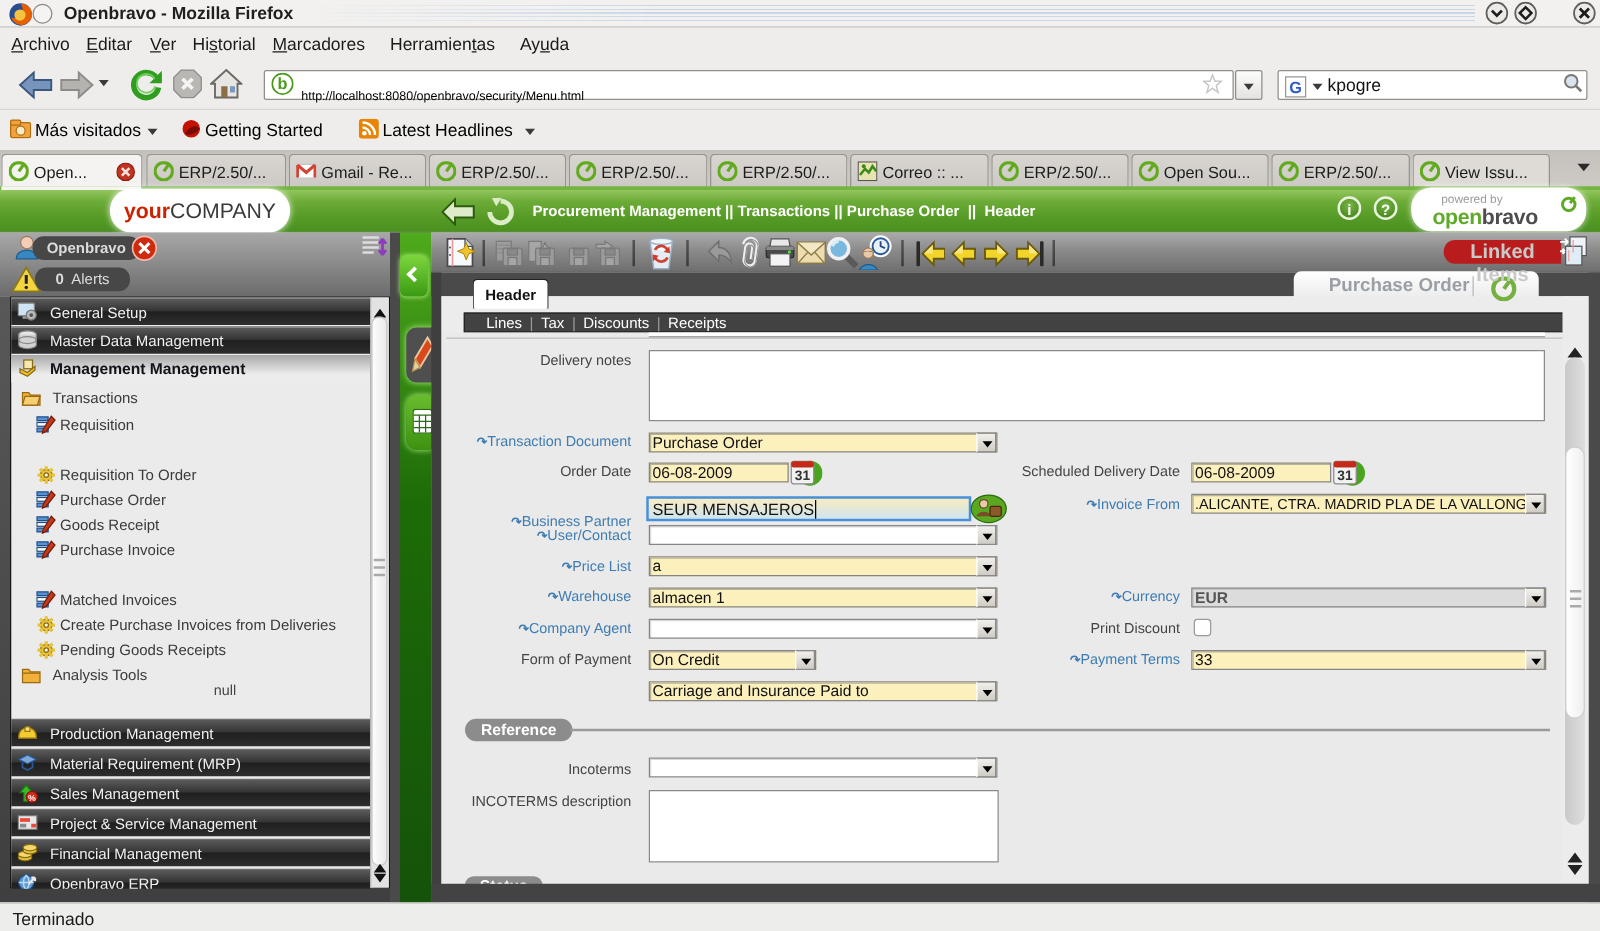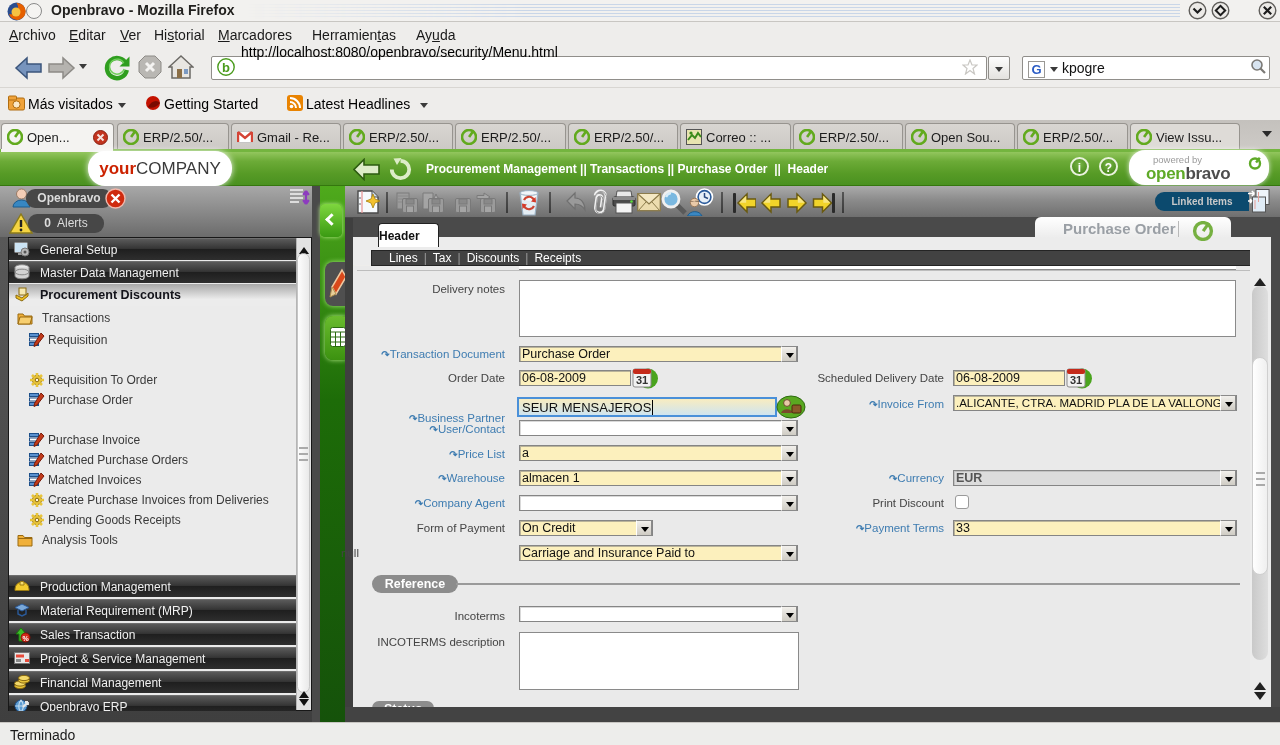--- a/index.html
+++ b/index.html
@@ -56,21 +56,21 @@
   .mtext { position:absolute; }
   
   #menu-sb { left:296px; top:238px; width:15px; height:472px; background:#e2e2e2; border-left:1px solid #b5b5b5; }
   
   #greenstrip { left:312px; top:186px; width:33px; height:536px; background:#4a4a4a; }
   #strip-green { left:320px; top:186px; width:25px; height:536px; background:linear-gradient(#4faa1c,#1d6c08 40%,#15520a); }
   
   #toolbar { left:345px; top:186px; width:935px; height:32px; background:linear-gradient(#ababab,#8b8b8b 45%,#6f6f6f); border-bottom:1px solid #4a4a4a; }
   #tabrow-dark { left:345px; top:218px; width:935px; height:19px; background:#4a4a4a; }
   #tabrow-light { left:353px; top:237px; width:918px; height:28px; background:#ececec; }
-  #hdr-tab { left:378px; top:223px; width:61px; height:24px; background:#fff; border:1px solid #222; border-bottom:none; border-radius:4px 4px 0 0; font-size:12px; font-weight:bold; color:#111; text-align:left; line-height:24px; }
+  #hdr-tab { left:378px; top:223px; width:61px; height:24px; background:#fff; border:1px solid #222; border-bottom:none; border-radius:4px 4px 0 0; font-size:12px; font-weight:bold; color:#111; text-align:center; line-height:24px; }
   #po-tab { left:1035px; top:217px; width:196px; height:21px; background:linear-gradient(#fff,#ececec); border-radius:6px 6px 0 0; }
   #po-title { left:1063px; top:220px; font-size:15px; font-weight:bold; color:#9a9fa5; }
   #linesbar { left:371px; top:250px; width:883px; height:16px; background:#424242; border:1px solid #242424; color:#fff; font-size:12px; line-height:14px; }
   #form { left:353px; top:266px; width:897px; height:441px; background:#eaeaea; }
   #leftborder { left:345px; top:218px; width:8px; height:504px; background:#3f3f3f; }
   #rightsb { left:1250px; top:237px; width:21px; height:470px; background:#ececec; }
   #rightborder { left:1271px; top:218px; width:9px; height:504px; background:#4a4a4a; }
   #bottombar { left:345px; top:707px; width:935px; height:15px; background:#434343; }
   
   .flabel { position:absolute; font-size:11.5px; color:#444; }
@@ -144,21 +144,21 @@
 <svg class="abs" style="left:168px;top:54px" width="26" height="26">
     <path d="M13 2 L25 13 L22 13 L22 24 L4 24 L4 13 L1 13 Z" fill="#e8e6e2" stroke="#6b6965" stroke-width="1.5"></path>
     <rect x="9" y="15" width="5" height="9" fill="#8b6f47"></rect>
     <rect x="16" y="15" width="4" height="5" fill="#7a99c2"></rect>
   </svg>
 <div id="urlbar" class="abs"></div>
 <svg class="abs" style="left:217px;top:58px" width="18" height="18">
     <circle cx="9" cy="9" r="8.2" fill="#fff" stroke="#4a9b1c" stroke-width="1.4"></circle>
     <text x="9" y="13.5" font-size="13" font-weight="bold" fill="#4a9b1c" text-anchor="middle" font-family="Liberation Sans">b</text>
   </svg>
-<div id="urltext" class="abs" style="left:241px;top:44px;font-size:14px">http://localhost:8080/openbravo/security/Menu.html</div>
+<div id="urltext" class="abs" style="left:241px;top:72px;font-size:10px">http://localhost:8080/openbravo/security/Menu.html</div>
 <svg class="abs" style="left:962px;top:59px" width="16" height="16">
     <path d="M8 1 L10 6 L15 6 L11 9.5 L12.5 15 L8 11.5 L3.5 15 L5 9.5 L1 6 L6 6 Z" fill="none" stroke="#c9c7c3" stroke-width="1.2"></path>
   </svg>
 <div id="urldrop" class="abs"></div>
 <div class="abs" style="left:995px;top:67px;border:4px solid transparent;border-top:5px solid #3a3a3a"></div>
 <div id="searchbox" class="abs"></div>
 <div class="abs" style="left:1028px;top:61px;width:17px;height:17px;border:1px solid #9a9894;background:#fff;text-align:center;font-size:13px;font-weight:bold;color:#2a5bc4;line-height:16px">G</div>
 <div class="abs" style="left:1050px;top:67px;border:4px solid transparent;border-top:5px solid #3a3a3a"></div>
 <div class="abs" style="left:1062px;top:60px;font-size:14px;color:#111">kpogre</div>
 <svg class="abs" style="left:1250px;top:58px" width="17" height="17">
@@ -334,21 +334,21 @@
         <path d="M1 3.5 V12 A7 2.8 0 0 0 15 12 V3.5" fill="#d2d2d2" stroke="#888"></path>
         <ellipse cx="8" cy="8" rx="7" ry="2.8" fill="none" stroke="#888"></ellipse>
       </svg>
       <span class="mtext" style="left:31px">Master Data Management</span>
     </div>
 <div class="mrow-sel" style="left:9px;top:47px">
       <svg class="mi" style="left:5px;top:2px" width="17" height="17">
         <path d="M2 9 L8 12 L14 7 L14 10 L8 15 L2 12 Z" fill="#f0c020" stroke="#8a6a10"></path>
         <rect x="5" y="2" width="7" height="7" fill="#f5e8b0" stroke="#8a6a10"></rect>
       </svg>
-      <span class="mtext" style="left:31px">Procurement Discounts</span>
+      <span class="mtext" style="left:31px">Management Management</span>
     </div>
 <div class="mrow" style="left:9px;top:71px">
       <svg class="mi" style="left:8px;top:2px" width="17" height="16">
         <path d="M1 4 h5 l1.5 2 H15 v8 H1 Z" fill="#f0b03a" stroke="#9a6a10"></path>
         <path d="M3 7 H15 L13 14 H1 Z" fill="#f7cf70" stroke="#9a6a10"></path>
       </svg>
       <span class="mtext" style="left:33px">Transactions</span>
     </div>
 <div class="mrow" style="left:9px;top:93px">
       <svg class="mi" style="left:20px;top:2px" width="17" height="16">
@@ -371,37 +371,37 @@
     </div>
 <div class="mrow" style="left:9px;top:153px">
       <svg class="mi" style="left:20px;top:2px" width="17" height="16">
         <rect x="0.5" y="1.5" width="9" height="3" fill="#5a91d0" stroke="#1d4f8a"></rect>
         <rect x="0.5" y="6" width="9" height="3" fill="#fff" stroke="#1d4f8a"></rect>
         <rect x="0.5" y="10.5" width="9" height="3" fill="#5a91d0" stroke="#1d4f8a"></rect>
         <path d="M12 1 L15 4 L8 13 L5 14.5 L5.5 11.5 Z" fill="#c23a1a" stroke="#7a1a08"></path>
       </svg>
       <span class="mtext" style="left:39px">Purchase Order</span>
     </div>
+<div class="mrow" style="left:9px;top:173px">
+      <svg class="mi" style="left:20px;top:2px" width="17" height="16">
+        <rect x="0.5" y="1.5" width="9" height="3" fill="#5a91d0" stroke="#1d4f8a"></rect>
+        <rect x="0.5" y="6" width="9" height="3" fill="#fff" stroke="#1d4f8a"></rect>
+        <rect x="0.5" y="10.5" width="9" height="3" fill="#5a91d0" stroke="#1d4f8a"></rect>
+        <path d="M12 1 L15 4 L8 13 L5 14.5 L5.5 11.5 Z" fill="#c23a1a" stroke="#7a1a08"></path>
+      </svg>
+      <span class="mtext" style="left:39px">Goods Receipt</span>
+    </div>
 <div class="mrow" style="left:9px;top:193px">
       <svg class="mi" style="left:20px;top:2px" width="17" height="16">
         <rect x="0.5" y="1.5" width="9" height="3" fill="#5a91d0" stroke="#1d4f8a"></rect>
         <rect x="0.5" y="6" width="9" height="3" fill="#fff" stroke="#1d4f8a"></rect>
         <rect x="0.5" y="10.5" width="9" height="3" fill="#5a91d0" stroke="#1d4f8a"></rect>
         <path d="M12 1 L15 4 L8 13 L5 14.5 L5.5 11.5 Z" fill="#c23a1a" stroke="#7a1a08"></path>
       </svg>
       <span class="mtext" style="left:39px">Purchase Invoice</span>
-    </div>
-<div class="mrow" style="left:9px;top:213px">
-      <svg class="mi" style="left:20px;top:2px" width="17" height="16">
-        <rect x="0.5" y="1.5" width="9" height="3" fill="#5a91d0" stroke="#1d4f8a"></rect>
-        <rect x="0.5" y="6" width="9" height="3" fill="#fff" stroke="#1d4f8a"></rect>
-        <rect x="0.5" y="10.5" width="9" height="3" fill="#5a91d0" stroke="#1d4f8a"></rect>
-        <path d="M12 1 L15 4 L8 13 L5 14.5 L5.5 11.5 Z" fill="#c23a1a" stroke="#7a1a08"></path>
-      </svg>
-      <span class="mtext" style="left:39px">Matched Purchase Orders</span>
     </div>
 <div class="mrow" style="left:9px;top:233px">
       <svg class="mi" style="left:20px;top:2px" width="17" height="16">
         <rect x="0.5" y="1.5" width="9" height="3" fill="#5a91d0" stroke="#1d4f8a"></rect>
         <rect x="0.5" y="6" width="9" height="3" fill="#fff" stroke="#1d4f8a"></rect>
         <rect x="0.5" y="10.5" width="9" height="3" fill="#5a91d0" stroke="#1d4f8a"></rect>
         <path d="M12 1 L15 4 L8 13 L5 14.5 L5.5 11.5 Z" fill="#c23a1a" stroke="#7a1a08"></path>
       </svg>
       <span class="mtext" style="left:39px">Matched Invoices</span>
     </div>
@@ -445,21 +445,21 @@
         <path d="M4 8 L4 12 L8 14 L12 12 L12 8" fill="none" stroke="#2a5a9a" stroke-width="1.4"></path>
       </svg>
       <span class="mtext" style="left:31px">Material Requirement (MRP)</span>
     </div>
 <div class="mrow-dark" style="left:9px;top:386px">
       <svg class="mi" style="left:5px;top:2px" width="17" height="17">
         <path d="M5 15 V8 H2 L7 2 L12 8 H9 V15 Z" fill="#3dbb2a" stroke="#1a7a0a"></path>
         <circle cx="11.5" cy="11.5" r="4.5" fill="#d42a1a" stroke="#8a1208"></circle>
         <text x="11.5" y="14.5" font-size="7" fill="#fff" text-anchor="middle" font-weight="bold">%</text>
       </svg>
-      <span class="mtext" style="left:31px">Sales Transaction</span>
+      <span class="mtext" style="left:31px">Sales Management</span>
     </div>
 <div class="mrow-dark" style="left:9px;top:410px">
       <svg class="mi" style="left:5px;top:2px" width="17" height="17">
         <rect x="0.5" y="2.5" width="15" height="11" fill="#e8e8e8" stroke="#777"></rect>
         <rect x="2" y="4.5" width="8" height="3" fill="#e84a3a"></rect>
         <rect x="2" y="9" width="5" height="3" fill="#8a8a8a"></rect>
         <rect x="11" y="9" width="4" height="3" fill="#e84a3a"></rect>
       </svg>
       <span class="mtext" style="left:31px">Project &amp; Service Management</span>
     </div>
@@ -565,21 +565,21 @@
 <div class="field fwhite" style="left:519px;top:495px;width:279px"></div>
 <div class="combo-btn" style="left:781px;top:495px"></div>
 <div class="flabel" style="left:624px;top:497px;width:320px;text-align:right">Print Discount</div>
 <div class="abs" style="left:955px;top:495px;width:14px;height:14px;background:#fff;border:1px solid #9a9a9a;border-radius:3px"></div>
 <div class="flabel" style="left:185px;top:522px;width:320px;text-align:right">Form of Payment</div>
 <div class="field" style="left:519px;top:520px;width:134px">On Credit</div>
 <div class="combo-btn" style="left:636px;top:520px"></div>
 <div class="flabel-b" style="left:624px;top:522px;width:320px;text-align:right"><span style="font-size:10px;font-weight:bold">↷⁠</span>Payment Terms</div>
 <div class="field" style="left:953px;top:520px;width:284px">33</div>
 <div class="combo-btn" style="left:1220px;top:520px"></div>
-<div class="flabel" style="left:190px;top:547px;width:320px;text-align:center">null</div>
+<div class="flabel" style="left:171px;top:547px;width:320px;text-align:left">null</div>
 <div class="field" style="left:519px;top:545px;width:279px">Carriage and Insurance Paid to</div>
 <div class="combo-btn" style="left:781px;top:545px"></div>
 <div class="sect-pill" style="left:372px;top:575px;width:86px;line-height:18px">Reference</div>
 <div class="abs" style="left:456px;top:583px;width:784px;height:2px;background:#9a9a9a"></div>
 <div class="flabel" style="left:185px;top:610px;width:320px;text-align:right">Incoterms</div>
 <div class="field fwhite" style="left:519px;top:606px;width:279px"></div>
 <div class="combo-btn" style="left:781px;top:606px"></div>
 <div class="flabel" style="left:185px;top:636px;width:320px;text-align:right">INCOTERMS description</div>
 <div class="abs" style="left:519px;top:632px;width:280px;height:58px;background:#fff;border:1px solid #8a8a8a"></div>
 <div class="sect-pill" style="left:372px;top:701px;width:62px;line-height:16px;height:14px">Status</div>
@@ -711,21 +711,21 @@
       </g>
     </svg>
 <svg class="abs" style="left:812px;top:192px" width="23" height="23">
 <g transform="translate(-0.5 0)">
         <path d="M2 7 L2 15 L11 15 L11 20 L20 11 L11 2 L11 7 Z" fill="#f2d42a" stroke="#6a5a10" stroke-width="1.5"></path>
 <path d="M11.8 3.8 L18.8 10.8 L11.8 10.8 Z" fill="#f8e88a" opacity="0.9" transform="scale(1 1) translate(0 0)"></path>
       </g>
       <rect x="20" y="1" width="3" height="20" rx="1" fill="#2a2a2a"></rect>
     </svg>
 <div class="abs" style="left:842px;top:192px;width:2px;height:21px;background:linear-gradient(#555,#3a3a3a)"></div>
-<div class="abs" style="left:1155px;top:192px;width:94px;height:19px;background:#0c4a6e;border-radius:9px 0 0 9px;color:#c9c9c9;font-size:10px;font-weight:bold;text-align:center;line-height:19px">Linked Items</div>
+<div class="abs" style="left:1155px;top:192px;width:94px;height:19px;background:#b91c1c;border-radius:9px 0 0 9px;color:#c9c9c9;font-size:16px;font-weight:bold;text-align:center;line-height:19px">Linked Items</div>
 <svg class="abs" style="left:1247px;top:188px" width="26" height="26">
 <rect x="9" y="1.5" width="13" height="15" fill="#eef4fa" stroke="#555"></rect>
 <rect x="5.5" y="9" width="13" height="15" fill="#e0ecf6" stroke="#555"></rect>
 <path d="M11.5 4 V14 M8 12 V21" stroke="#e8a098" stroke-width="1"></path>
 <path d="M1 5.5 L7.5 5.5 M7.5 5.5 L4.8 3 M7.5 5.5 L4.8 8" stroke="#fff" stroke-width="1.5"></path>
 <path d="M1 13 L5 13 M5 13 L3 11 M5 13 L3 15" stroke="#fff" stroke-width="1.5"></path>
     </svg>
   </div>
 
 </body></html>

